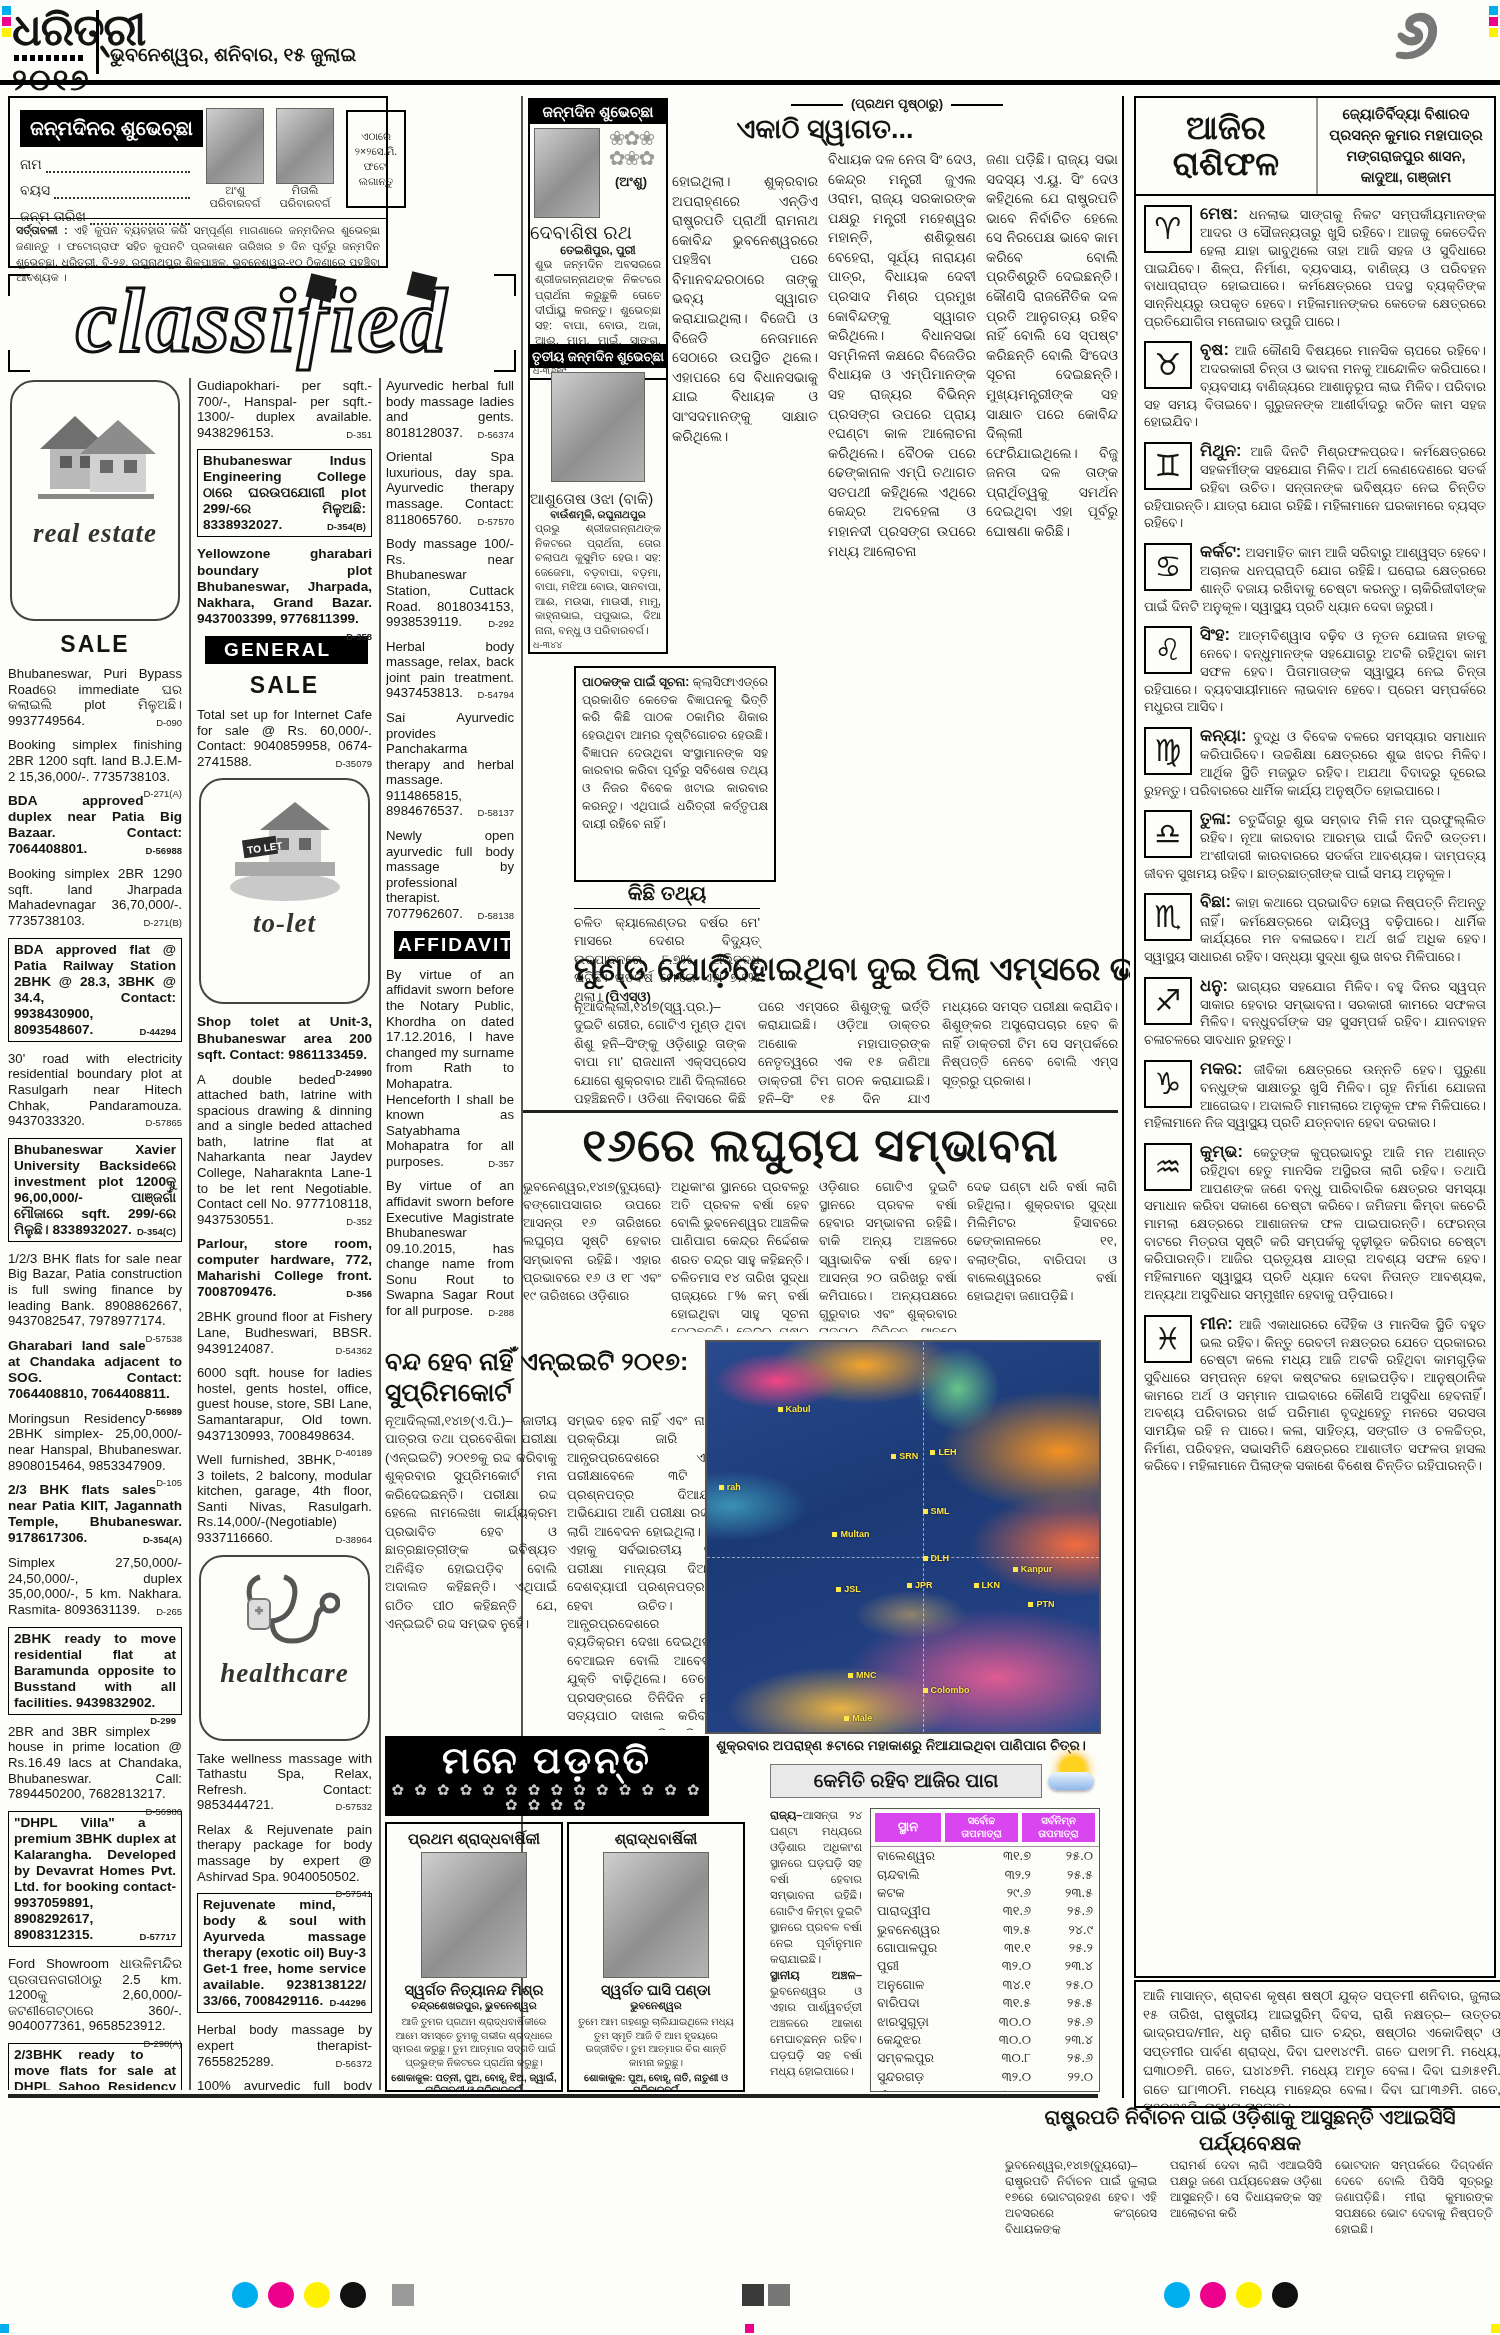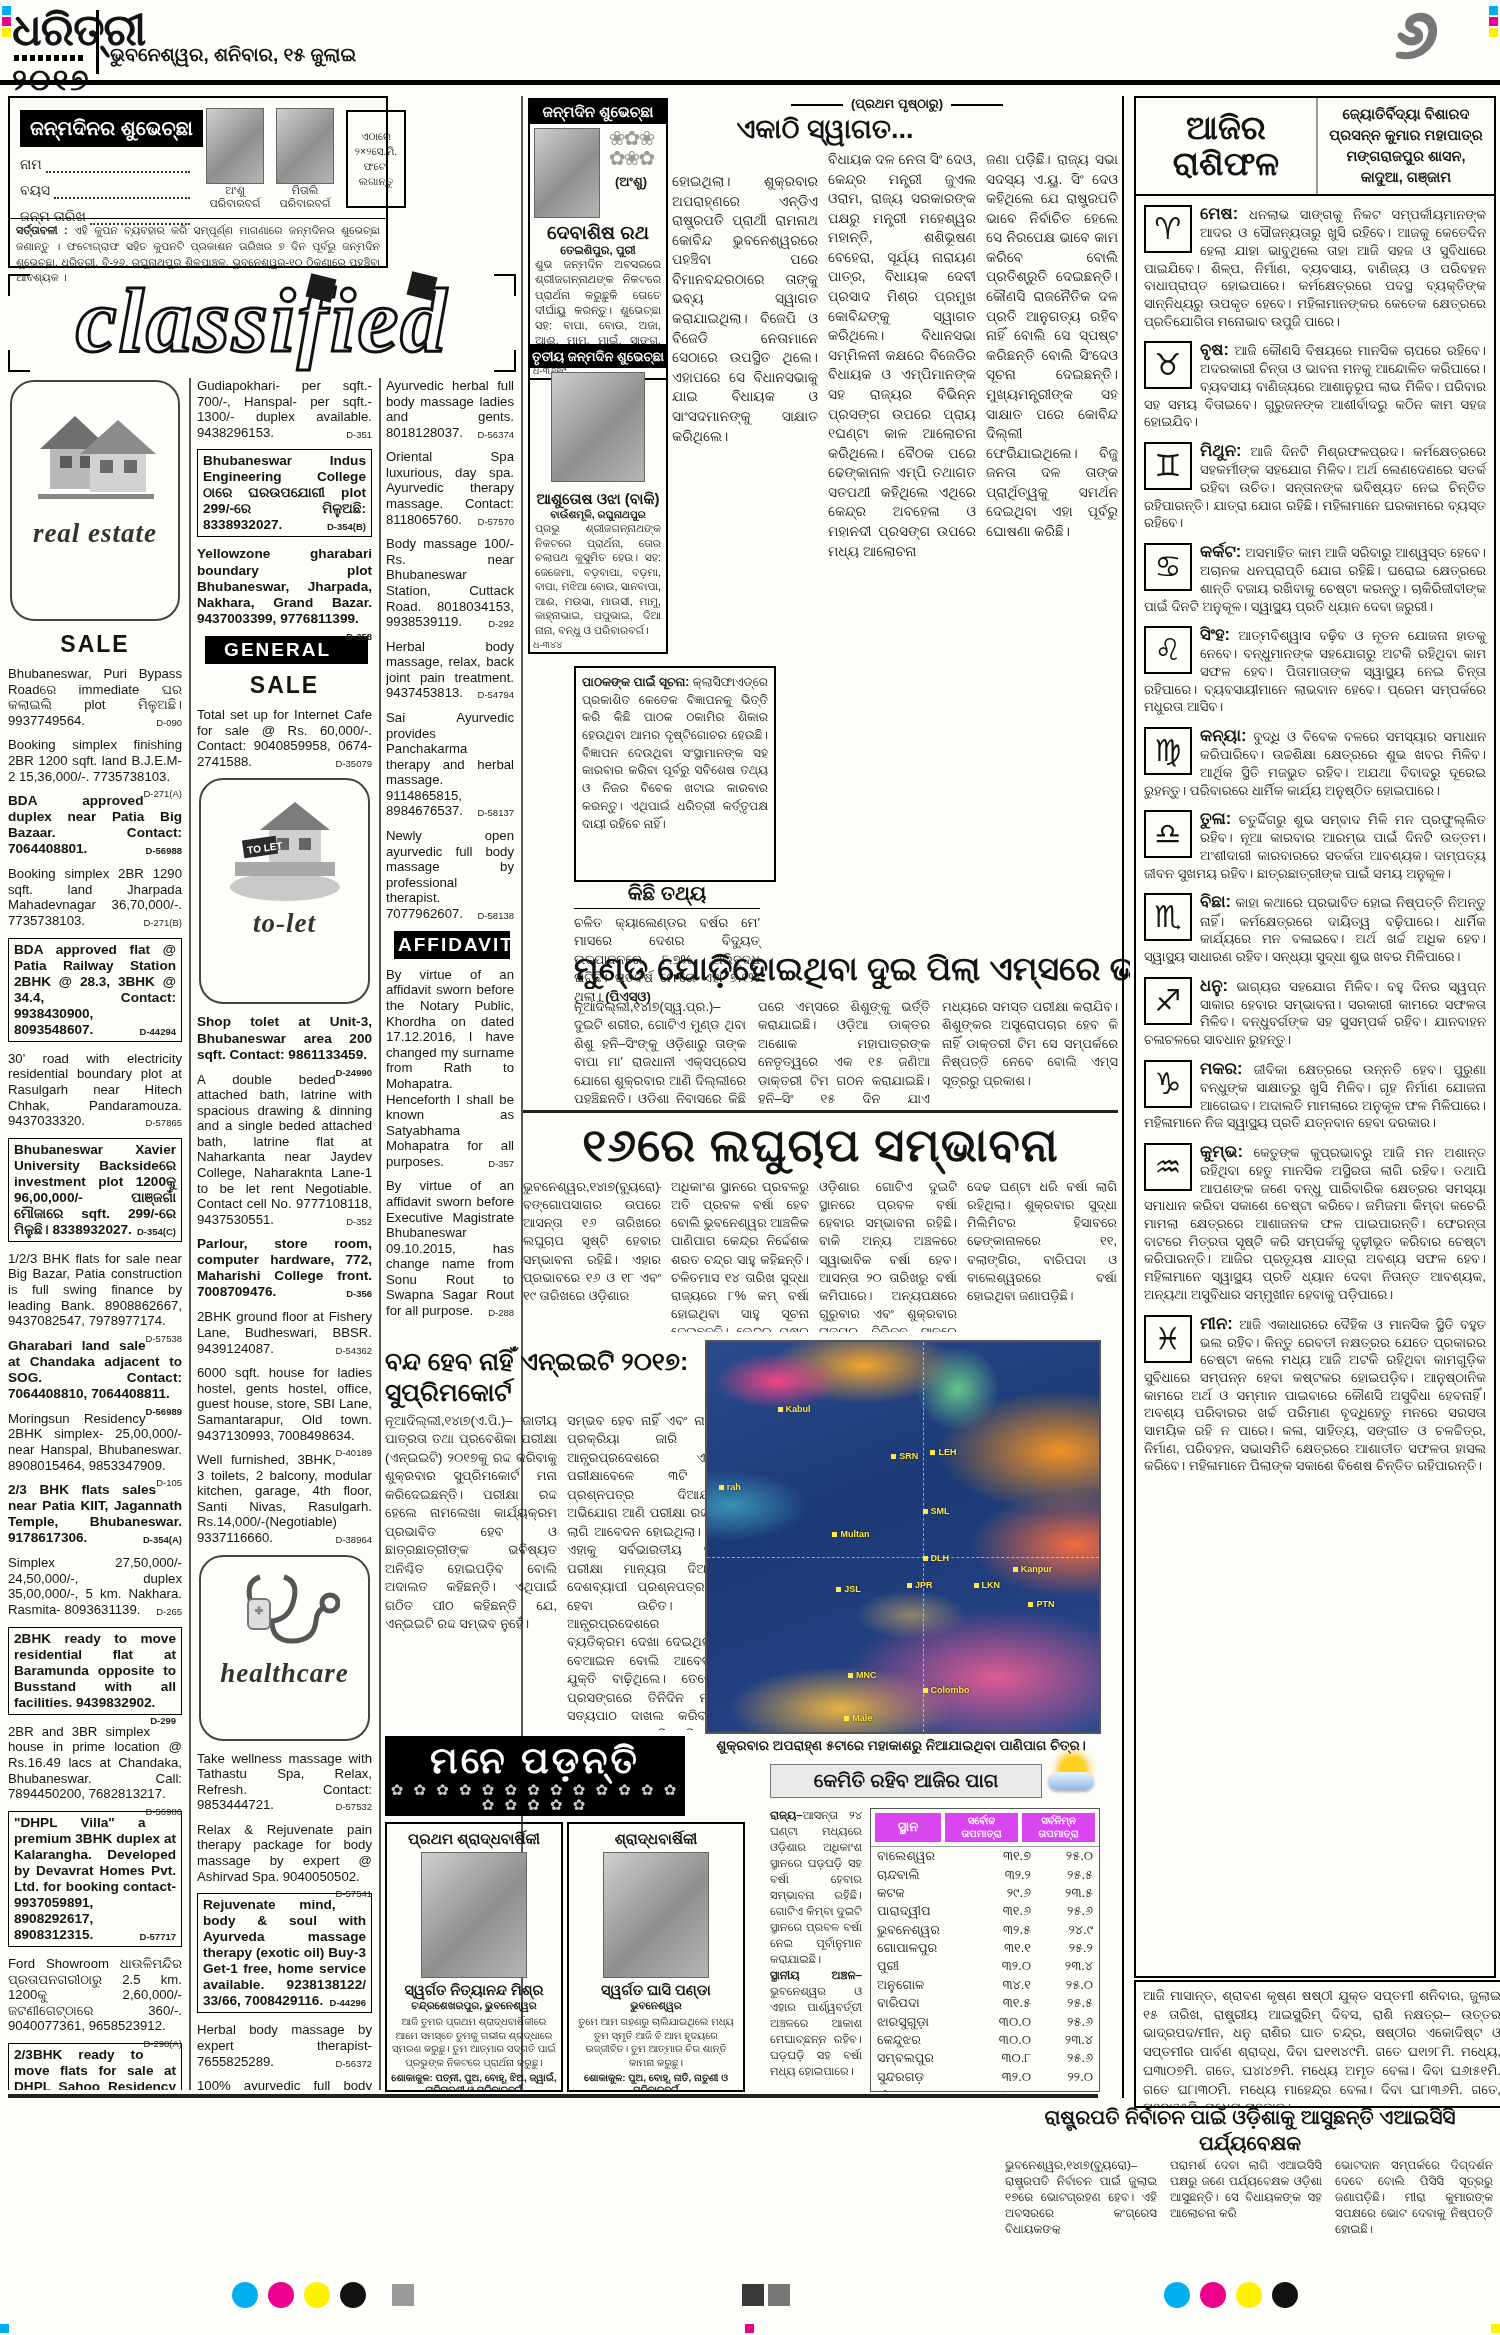--- a/index.html
+++ b/index.html
@@ -42,21 +42,21 @@
   .ad .ad-id{float:right;font-size:9.5px;color:#222;margin-top:4px;}
   .ad.bold{font-weight:bold;font-size:13.6px;}
   .ad.boxed{border:1.5px solid #000;padding:3px 5px;font-weight:bold;font-size:13.6px;}
   .sechead{font-size:23px;font-weight:900;text-align:center;letter-spacing:2px;margin:4px 0 8px 0;}
   .barhead{background:#000;color:#fff;font-size:19px;font-weight:900;text-align:center;letter-spacing:2px;padding:3px 4px;margin:4px 4px 8px 8px;}
   .logobox{border:2.5px solid #444;border-radius:24px;margin:2px 2px 10px 2px;padding:12px 6px 10px 6px;text-align:center;}
   .logolabel{font-family:"Liberation Serif","DejaVu Serif",serif;font-style:italic;font-weight:900;font-size:27px;letter-spacing:1px;color:#333;}
   
   .bday{border:2px solid #000;padding:0;}
   .bday-head{background:#000;color:#fff;font-weight:bold;text-align:center;padding:3px 0;}
-  .bday-name{font-weight:700;text-align:center;}
+  .bday-name{font-weight:400;}
   .bday-place{font-weight:bold;text-align:center;}
   .bday-msg{text-align:justify;padding:0 5px;line-height:1.35;}
   .bday-id{font-size:9.5px;text-align:left;padding:1px 3px;}
   .flowers{font-size:20px;letter-spacing:-2px;color:#9a9a9a;line-height:1;}
   
   .tagline{font-size:13px;font-weight:bold;}
   .tagline:before,.tagline:after{content:"";display:inline-block;width:52px;height:2px;background:#000;vertical-align:middle;margin:0 8px;}
   .artcol{font-size:13.8px;line-height:1.42;text-align:justify;}
   .noticebox{border:2px solid #000;padding:6px;font-size:12.2px;line-height:1.45;text-align:justify;}
   .facts-h{font-size:20px;font-weight:900;text-align:center;border-bottom:1.5px solid #000;padding-bottom:3px;margin-bottom:5px;}
@@ -331,21 +331,21 @@
   <div class="headline2 abs" style="left:523px;top:1118px;width:595px;">୧୬ରେ ଲଘୁଚାପ ସମ୍ଭାବନା</div>
   <div class="artcol abs ohide" style="left:523px;top:1178px;width:138px;height:154px;font-size:12.8px;">ଭୁବନେଶ୍ୱର,୧୪ା୭(ବ୍ୟୁରୋ)– ବଙ୍ଗୋପସାଗର ଉପରେ ଆସନ୍ତା ୧୬ ତାରିଖରେ ଲଘୁଚାପ ସୃଷ୍ଟି ହେବାର ସମ୍ଭାବନା ରହିଛି। ଏହାର ପ୍ରଭାବରେ ୧୬ ଓ ୧୮ ଏବଂ ୧୯ ତାରିଖରେ ଓଡ଼ିଶାର</div>
   <div class="artcol abs ohide" style="left:671px;top:1178px;width:138px;height:154px;font-size:12.8px;">ଅଧିକାଂଶ ସ୍ଥାନରେ ପ୍ରବଳରୁ ଅତି ପ୍ରବଳ ବର୍ଷା ହେବ ବୋଲି ଭୁବନେଶ୍ୱର ଆଞ୍ଚଳିକ ପାଣିପାଗ କେନ୍ଦ୍ର ନିର୍ଦ୍ଦେଶକ ଶରତ ଚନ୍ଦ୍ର ସାହୁ କହିଛନ୍ତି। ଚଳିତମାସ ୧୪ ତାରିଖ ସୁଦ୍ଧା ରାଜ୍ୟରେ ୮% କମ୍ ବର୍ଷା ହୋଇଥିବା ସାହୁ ସୂଚନା ଦେଇଛନ୍ତି। କେନ୍ଦ୍ର ପକ୍ଷରୁ ମିଳିଥିବା ସୂଚନା ମୁତାବକ, ଶନିବାର ଉପକୂଳ</div>
   <div class="artcol abs ohide" style="left:819px;top:1178px;width:138px;height:154px;font-size:12.8px;">ଓଡ଼ିଶାର ଗୋଟିଏ ଦୁଇଟି ସ୍ଥାନରେ ପ୍ରବଳ ବର୍ଷା ହେବାର ସମ୍ଭାବନା ରହିଛି। ବାକି ଅନ୍ୟ ଅଞ୍ଚଳରେ ସ୍ୱାଭାବିକ ବର୍ଷା ହେବ। ଆସନ୍ତା ୨୦ ତାରିଖରୁ ବର୍ଷା କମିପାରେ। ଅନ୍ୟପକ୍ଷରେ ଗୁରୁବାର ଏବଂ ଶୁକ୍ରବାର ରାଜ୍ୟର ବିଭିନ୍ନ ସ୍ଥାନରେ ବର୍ଷା ହୋଇଛି। ଶୁକ୍ରବାର ସନ୍ଧ୍ୟାରେ ଭୁବନେଶ୍ୱରରେ ପ୍ରବଳ ବର୍ଷା ହୋଇଛି।</div>
   <div class="artcol abs ohide" style="left:967px;top:1178px;width:150px;height:154px;font-size:12.8px;">ଦେଢ ଘଣ୍ଟା ଧରି ବର୍ଷା ଲାଗି ରହିଥିଲା। ଶୁକ୍ରବାର ସୁଦ୍ଧା ମିଲିମିଟର ହିସାବରେ ଢେଙ୍କାନାଳରେ ୧୧, ବଲାଙ୍ଗିର, ବାରିପଦା ଓ ବାଲେଶ୍ୱରରେ ବର୍ଷା ହୋଇଥିବା ଜଣାପଡ଼ିଛି।</div>
 
   <div class="headline3 abs" style="left:385px;top:1346px;width:362px;">ବନ୍ଦ ହେବ ନାହିଁ ଏନ୍‌ଇଇଟି ୨୦୧୭: ସୁପ୍ରିମକୋର୍ଟ</div>
   <div class="artcol abs ohide" style="left:385px;top:1412px;width:172px;height:318px;font-size:13px;">ନୂଆଦିଲ୍ଲୀ,୧୪ା୭(ଏ.ପି.)– ଜାତୀୟ ପାତ୍ରତା ତଥା ପ୍ରବେଶିକା ପରୀକ୍ଷା (ଏନ୍‌ଇଇଟି) ୨୦୧୭କୁ ରଦ୍ଦ କରିବାକୁ ଶୁକ୍ରବାର ସୁପ୍ରିମକୋର୍ଟ ମନା କରିଦେଇଛନ୍ତି। ପରୀକ୍ଷା ରଦ୍ଦ ହେଲେ ନାମଲେଖା କାର୍ଯ୍ୟକ୍ରମ ପ୍ରଭାବିତ ହେବ ଓ ଛାତ୍ରଛାତ୍ରୀଙ୍କ ଭବିଷ୍ୟତ ଅନିଶ୍ଚିତ ହୋଇପଡ଼ିବ ବୋଲି ଅଦାଲତ କହିଛନ୍ତି। ଏଥିପାଇଁ ଗଠିତ ପୀଠ କହିଛନ୍ତି ଯେ, ଏନ୍‌ଇଇଟି ରଦ୍ଦ ସମ୍ଭବ ନୁହେଁ।</div>
   <div class="artcol abs ohide" style="left:567px;top:1412px;width:178px;height:318px;font-size:13px;">ସମ୍ଭବ ହେବ ନାହିଁ ଏବଂ ନାମଲେଖା ପ୍ରକ୍ରିୟା ଜାରି ରହିବ। ଆନ୍ଧ୍ରପ୍ରଦେଶରେ ଏନ୍‌ଇଇଟି ପରୀକ୍ଷାବେଳେ ୩ଟି ସେଟ୍ ପ୍ରଶ୍ନପତ୍ର ଦିଆଯାଇଥିବା ଅଭିଯୋଗ ଆଣି ପରୀକ୍ଷା ରଦ୍ଦ କରିବା ଲାଗି ଆବେଦନ ହୋଇଥିଲା। ସେହେତୁ ଏହାକୁ ସର୍ବଭାରତୀୟ ସ୍ତରୀୟ ପରୀକ୍ଷା ମାନ୍ୟତା ଦିଆଯାଇଛି, ଦେଶବ୍ୟାପୀ ପ୍ରଶ୍ନପତ୍ର ସମାନ ହେବା ଉଚିତ। କିନ୍ତୁ ଆନ୍ଧ୍ରପ୍ରଦେଶରେ ଏଥିରେ ବ୍ୟତିକ୍ରମ ଦେଖା ଦେଇଥିଲା। ଏହା ବେଆଇନ ବୋଲି ଆବେଦନକାରୀ ଯୁକ୍ତି ବାଢ଼ିଥିଲେ। ତେବେ ଏହି ପ୍ରସଙ୍ଗରେ ତିନିଦିନ ମଧ୍ୟରେ ସତ୍ୟପାଠ ଦାଖଲ କରିବା ଲାଗି କେନ୍ଦ୍ରୀୟ ମାଧ୍ୟମିକ ଶିକ୍ଷା ବୋର୍ଡ (ସିବିଏସ୍‌ଇ)କୁ ସୁପ୍ରିମକୋର୍ଟ ନିର୍ଦ୍ଦେଶ ଦେଇଛନ୍ତି। ସିବିଏସ୍‌ଇର ପକ୍ଷ ଶୁଣିବା ପରେ ଆଗାମୀ ଶୁଣାଣି ହେବ। କିନ୍ତୁ ଇତିମଧ୍ୟରେ ପରୀକ୍ଷା ରଦ୍ଦ କରିଦେବ ନାହିଁ ବୋଲି ପୀଠ କହିଛନ୍ତି।</div>
 
-  <div class="mem-banner abs" style="left:385px;top:1736px;width:300px;height:80px;">
+  <div class="mem-banner abs" style="left:385px;top:1736px;width:324px;height:80px;">
     <div class="t">ମନେ ପଡ଼ନ୍ତି</div>
     <div class="mem-flowers">✿ ✿ ✿ ✿ ✿ ✿ ✿ ✿ ✿ ✿ ✿ ✿ ✿ ✿ ✿ ✿ ✿ ✿</div>
   </div>
   <div class="abs" style="left:385px;top:1822px;width:360px;display:flex;gap:4px;">
     <div class="obit" style="flex:1;height:258px;overflow:hidden;">
         <div class="obit-h">ପ୍ରଥମ ଶ୍ରାଦ୍ଧବାର୍ଷିକୀ</div>
         <div class="photo" style="width:104px;height:124px;margin:0 auto;"></div>
         <div class="obit-name">ସ୍ୱର୍ଗତ ନିତ୍ୟାନନ୍ଦ ମିଶ୍ର</div>
         <div class="obit-place">ଚନ୍ଦ୍ରଶେଖରପୁର, ଭୁବନେଶ୍ୱର</div>
         <div class="obit-txt">ଆଜି ତୁମର ପ୍ରଥମ ଶ୍ରାଦ୍ଧବାର୍ଷିକୀରେ ଆମେ ସମସ୍ତେ ତୁମକୁ ଗଭୀର ଶ୍ରଦ୍ଧାରେ ସ୍ମରଣ କରୁଛୁ। ତୁମ ଆତ୍ମାର ସଦ୍‌ଗତି ପାଇଁ ପ୍ରଭୁଙ୍କ ନିକଟରେ ପ୍ରାର୍ଥନା କରୁଛୁ।</div>

